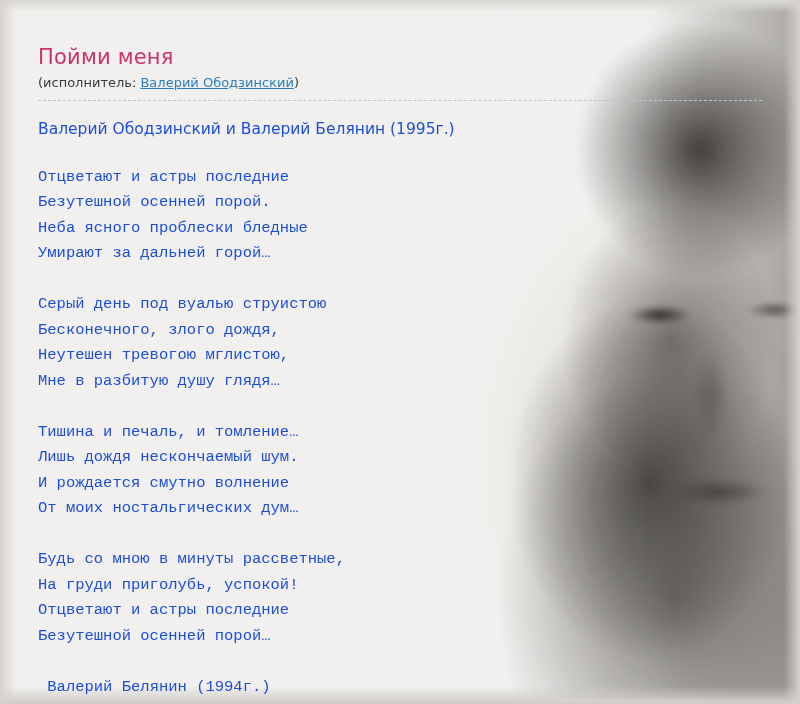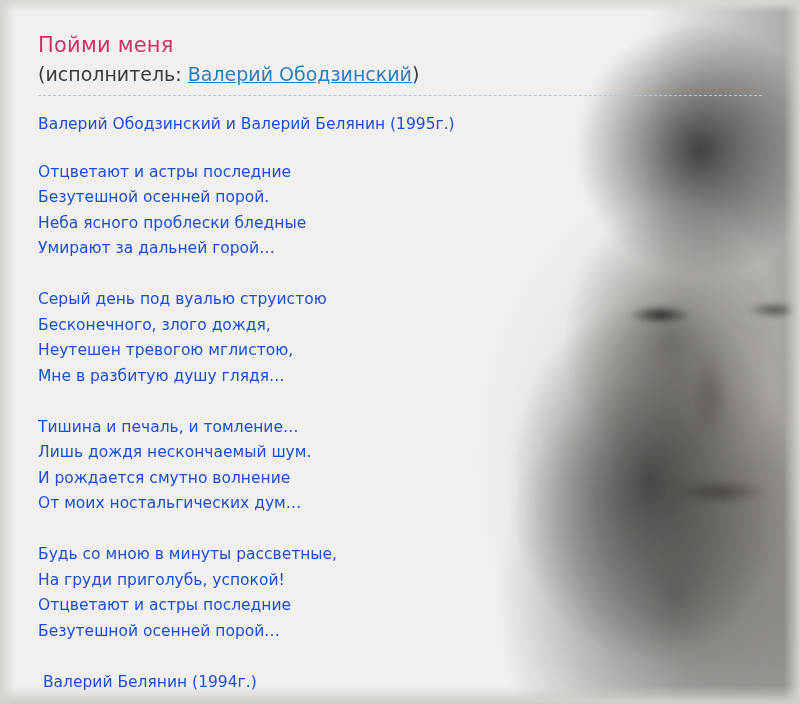--- a/index.html
+++ b/index.html
@@ -109,32 +109,32 @@
     background: linear-gradient(180deg, #d9d7d2, rgba(217,215,210,0)); }
   .frame-bottom { left:0; bottom:0; width:800px; height:18px;
     background: linear-gradient(0deg, #cfccc6, rgba(207,204,198,0)); }
   .frame-left { left:0; top:0; width:16px; height:704px;
     background: linear-gradient(90deg, #d6d3ce, rgba(214,211,206,0)); }
   .frame-right { right:0; top:0; width:16px; height:704px;
     background: linear-gradient(270deg, #d6d3ce, rgba(214,211,206,0)); }
 
   .content {
     position: relative;
-    padding: 33px 0 0 38px;
+    padding: 45px 0 0 38px;
     z-index: 5;
   }
   .song-title {
     font-size: 21px;
     color: #cc3366;
     font-weight: normal;
     margin: 0 0 6px 0;
     letter-spacing: 0.2px;
   }
   .performer-line {
-    font-size: 19px;
+    font-size: 13px;
     color: #3a3a3a;
     padding-bottom: 10px;
     border-bottom: 1px dashed #b9c6cf;
     width: 724px;
     box-sizing: border-box;
   }
   .performer-link {
     color: #2a7fc1;
     text-decoration: underline;
     cursor: pointer;
@@ -167,21 +167,21 @@
   <div class="frame-bottom"></div>
   <div class="frame-left"></div>
   <div class="frame-right"></div>
 
   <div class="content">
     <h1 class="song-title">Пойми меня</h1>
 
     <div class="performer-line"><span>(исполнитель: </span><a class="performer-link">Валерий Ободзинский</a><span>)</span></div>
 
     <div class="lyrics" style="margin-top:16px;">Валерий Ободзинский и Валерий Белянин (1995г.)</div>
-    <div class="lyrics" style="margin-top:22px;">Отцветают и астры последние
+    <div class="lyrics" style="margin-top:22px;font-family:Liberation Mono, monospace;">Отцветают и астры последние
 Безутешной осенней порой.
 Неба ясного проблески бледные
 Умирают за дальней горой…
 
 Серый день под вуалью струистою
 Бесконечного, злого дождя,
 Неутешен тревогою мглистою,
 Мне в разбитую душу глядя…
 
 Тишина и печаль, и томление…

